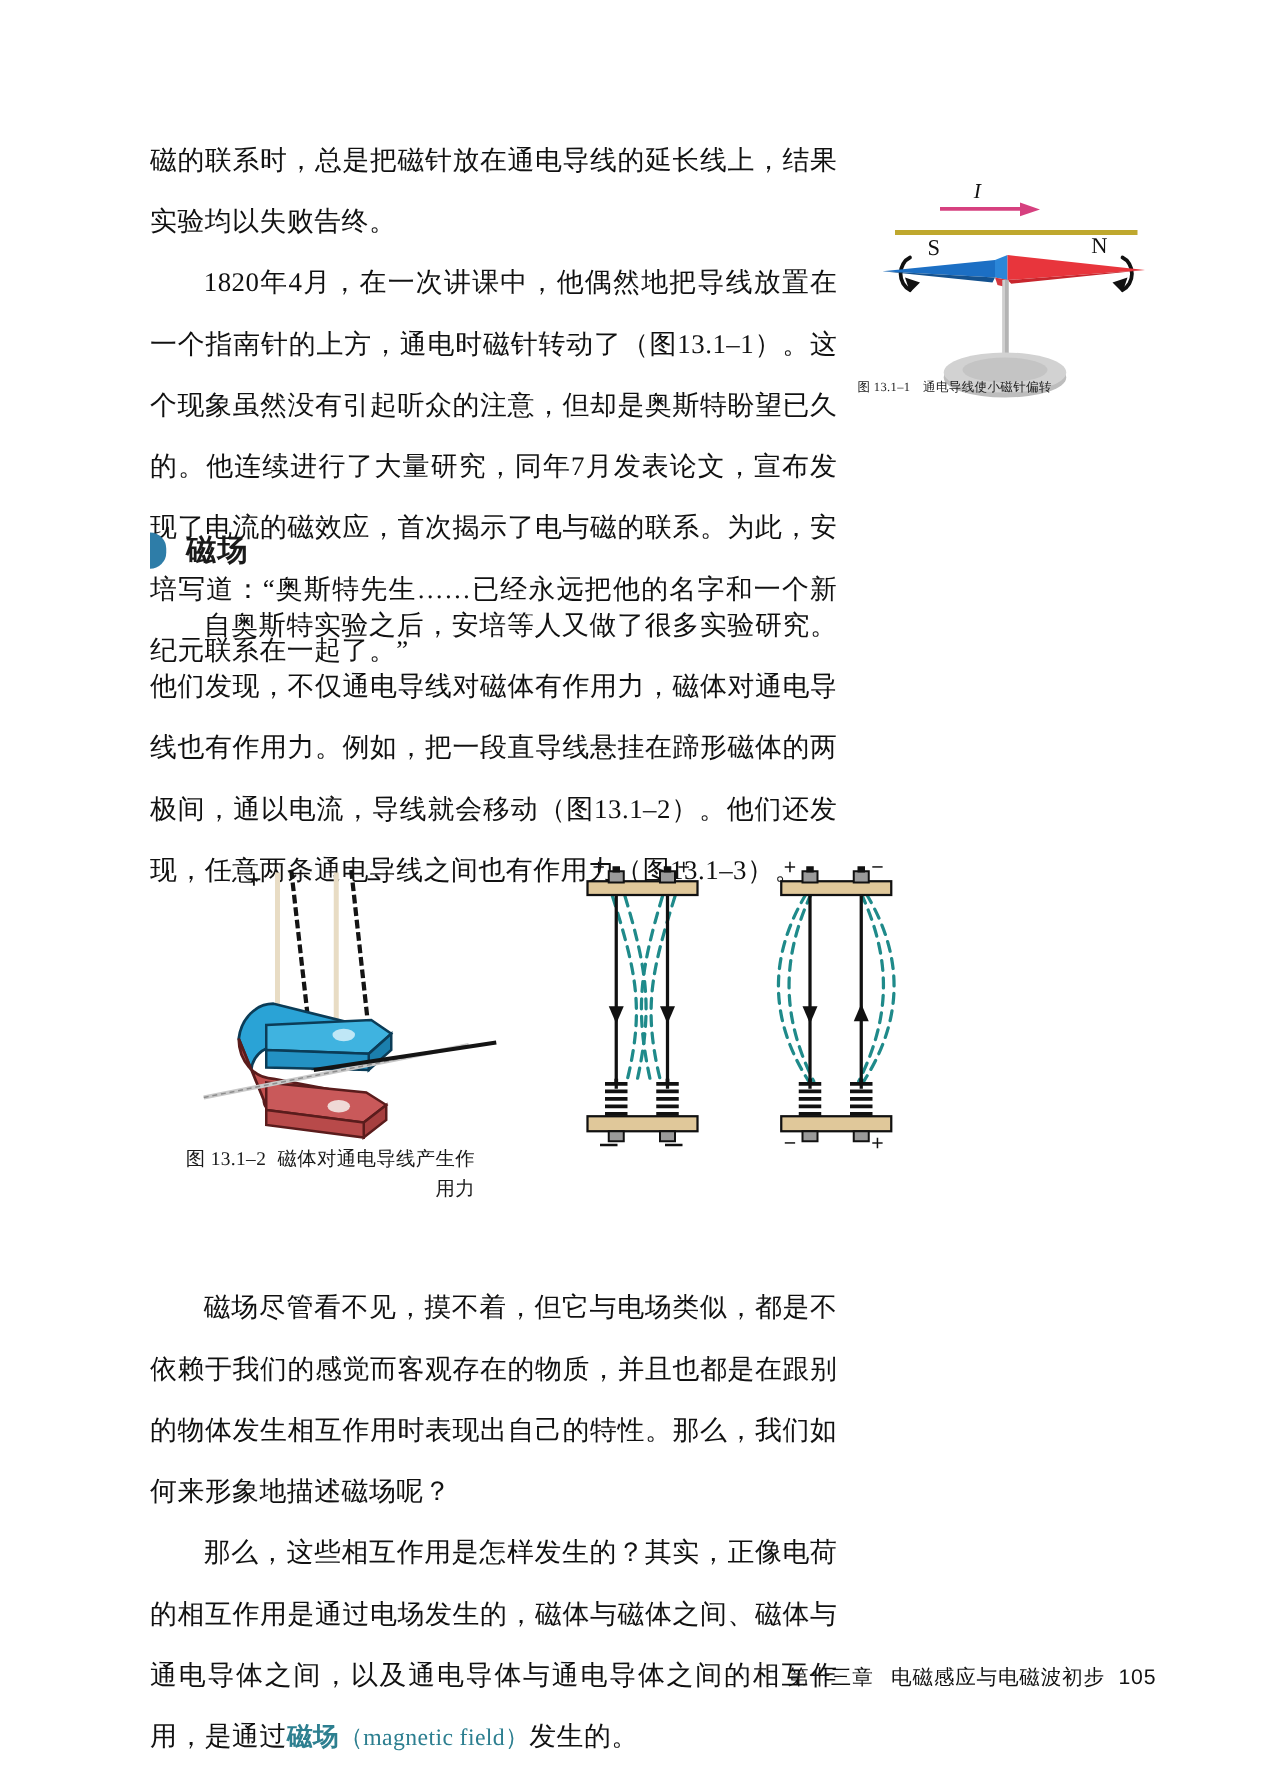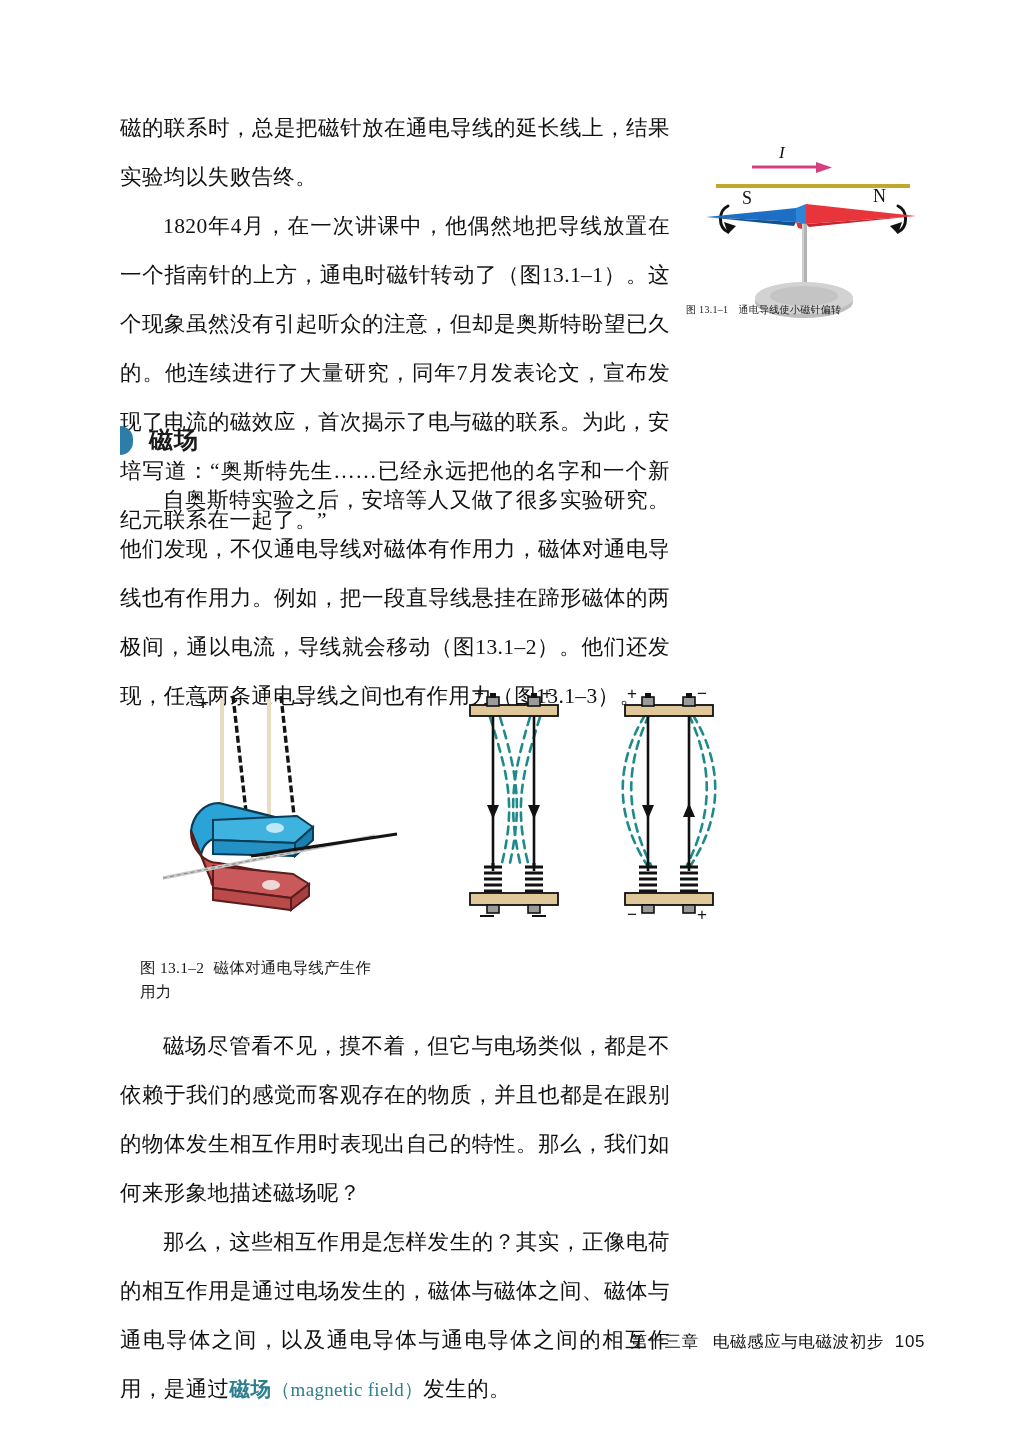--- a/index.html
+++ b/index.html
@@ -134,21 +134,21 @@
 
   .fig-caption {
     position: absolute;
     font-size: 15.5px;
     line-height: 24px;
     letter-spacing: 0.3px;
     color: #1a1a1a;
     width: 240px;
   }
   .fig-caption .num { margin-right: 9px; }
-  .cap2 { left: 140px; top: 956px; }
+  .cap2 { left: 140px; top: 916px; text-align: right; }
   .cap3 { left: 470px; top: 932px; }
 
   
   .footer {
     position: absolute;
     left: 0;
     top: 1331px;
     width: 1020px;
     text-align: right;
     padding-right: 95px;

